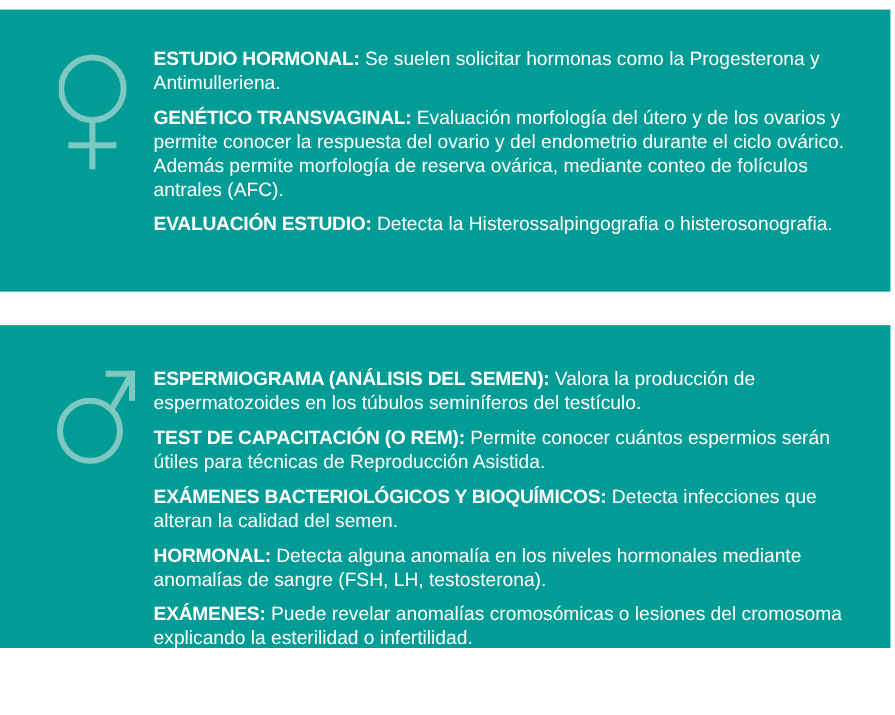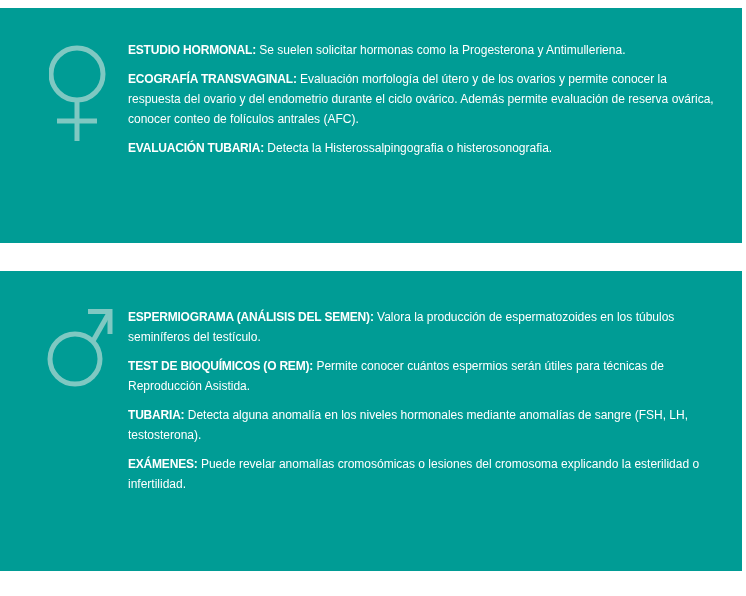--- a/index.html
+++ b/index.html
@@ -15,40 +15,40 @@
     background: var(--page-bg, #ffffff);
     overflow: hidden;
   }
   .panel {
     position: absolute;
     left: 0;
     width: 742px;
     background: var(--panel-color, #009C95);
   }
   .panel-female { top: 8px;   height: 235px; }
-  .panel-male   { top: 271px; height: 300px; }
+  .panel-male   { top: 271px; height: 269px; }
 
   .icon-svg {
     position: absolute;
     display: block;
   }
   .icon-female { left: 49px; top: 36px; }
   .icon-male   { left: 42px; top: 36px; }
   .icon-stroke {
     stroke: var(--symbol-color, #7FC8C2);
     stroke-width: 5;
     fill: none;
   }
 
   .content {
     position: absolute;
     left: 128px;
     width: 594px;
     color: var(--text-color, #ffffff);
-    font-size: 12px;
+    font-size: 16px;
     line-height: 20px;
   }
   .panel-female .content { top: 32px; }
   .panel-male   .content { top: 36px; }
 
   .item {
     margin: 0 0 9px 0;
     padding: 0;
   }
   .item strong {
@@ -66,47 +66,51 @@
       <circle class="icon-stroke" cx="28" cy="30" r="26"></circle>
       <line class="icon-stroke" x1="28" y1="56" x2="28" y2="97"></line>
       <line class="icon-stroke" x1="8" y1="77" x2="48" y2="77"></line>
     </svg>
     <div class="content">
       <p class="item">
         <strong>ESTUDIO HORMONAL:</strong>
         <span>Se suelen solicitar hormonas como la Progesterona y Antimulleriena.</span>
       </p>
       <p class="item">
-        <strong>ECOGRAFÍA TRANSVAGINAL:</strong>
-        <span>Evaluación morfología del útero y de los ovarios y permite conocer la respuesta del ovario y del endometrio durante el ciclo ovárico. Además permite evaluación de reserva ovárica, conocer conteo de folículos antrales (AFC).</span>
+        <strong>GENÉTICO TRANSVAGINAL:</strong>
+        <span>Evaluación morfología del útero y de los ovarios y permite conocer la respuesta del ovario y del endometrio durante el ciclo ovárico. Además permite morfología de reserva ovárica, mediante conteo de folículos antrales (AFC).</span>
       </p>
       <p class="item">
-        <strong>EVALUACIÓN TUBARIA:</strong>
+        <strong>EVALUACIÓN ESTUDIO:</strong>
         <span>Detecta la Histerossalpingografia o histerosonografia.</span>
       </p>
     </div>
   </section>
 
   <section class="panel panel-male">
     <svg class="icon-svg icon-male" width="80" height="85" viewBox="0 0 80 85" aria-hidden="true">
       <circle class="icon-stroke" cx="33" cy="52" r="25"></circle>
       <line class="icon-stroke" x1="51" y1="34" x2="67" y2="6"></line>
       <polyline class="icon-stroke" points="46,4.5 68,4.5 68,27" stroke-linejoin="miter"></polyline>
     </svg>
     <div class="content">
       <p class="item">
         <strong>ESPERMIOGRAMA (ANÁLISIS DEL SEMEN):</strong>
         <span>Valora la producción de espermatozoides en los túbulos seminíferos del testículo.</span>
       </p>
       <p class="item">
-        <strong>TEST DE BIOQUÍMICOS (O REM):</strong>
+        <strong>TEST DE CAPACITACIÓN (O REM):</strong>
         <span>Permite conocer cuántos espermios serán útiles para técnicas de Reproducción Asistida.</span>
       </p>
       <p class="item">
-        <strong>TUBARIA:</strong>
+        <strong>EXÁMENES BACTERIOLÓGICOS Y BIOQUÍMICOS:</strong>
+        <span>Detecta infecciones que alteran la calidad del semen.</span>
+      </p>
+      <p class="item">
+        <strong>HORMONAL:</strong>
         <span>Detecta alguna anomalía en los niveles hormonales mediante anomalías de sangre (FSH, LH, testosterona).</span>
       </p>
       <p class="item">
         <strong>EXÁMENES:</strong>
         <span>Puede revelar anomalías cromosómicas o lesiones del cromosoma explicando la esterilidad o infertilidad.</span>
       </p>
     </div>
   </section>
 
 </div>

